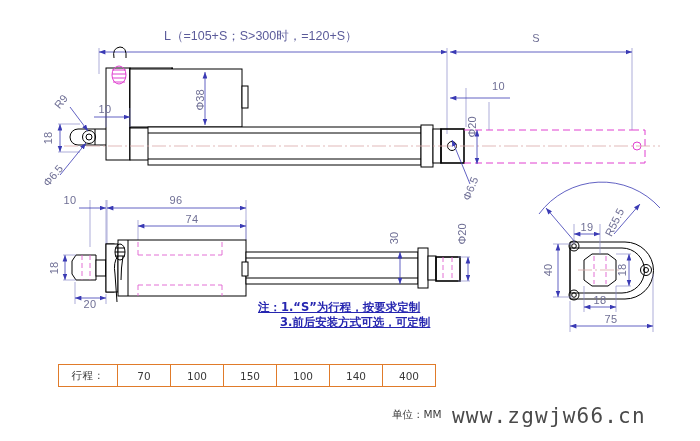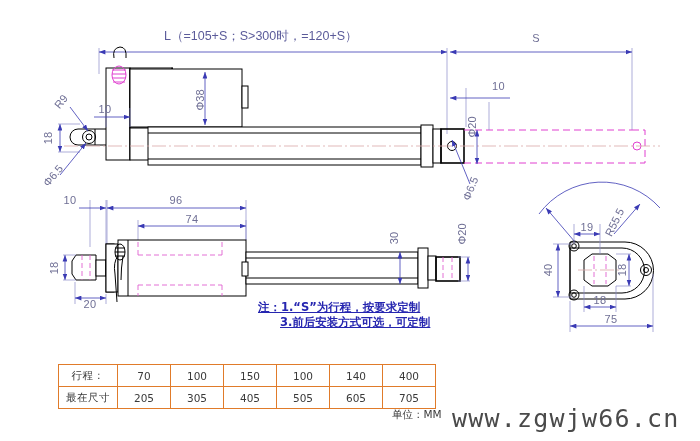--- a/index.html
+++ b/index.html
@@ -64,21 +64,21 @@
     position:absolute;left:392px;top:396px;
     font-size:10.5px;color:#3a3a3a;
     font-family:"DejaVu Sans","Liberation Sans",sans-serif;
     text-align:center;
   }
 
   
   #wm{
     position:absolute;left:452px;top:392px;
     font-family:"DejaVu Sans Mono","Liberation Mono",monospace;
-    font-size:25px;color:#4a4a4a;letter-spacing:1.2px;
+    font-size:21px;color:#4a4a4a;letter-spacing:1.2px;
     white-space:nowrap;
   }
 </style>
 </head>
 <body>
 
 <div id="stage">
 
 <svg id="dwg" viewBox="0 0 700 441" xmlns="http://www.w3.org/2000/svg">
 
@@ -366,29 +366,20 @@
   <tbody>
     <tr>
       <td class="hdr">行程：</td>
       <td class="val">70</td>
       <td class="val">100</td>
       <td class="val">150</td>
       <td class="val">100</td>
       <td class="val">140</td>
       <td class="val">400</td>
     </tr>
-    <tr>
-      <td class="hdr">最在尺寸</td>
-      <td class="val">205</td>
-      <td class="val">305</td>
-      <td class="val">405</td>
-      <td class="val">505</td>
-      <td class="val">605</td>
-      <td class="val">705</td>
-    </tr>
   </tbody>
 </table>
 
 <div id="unit">单位：MM</div>
 
 <div id="wm">www.zgwjw66.cn</div>
 
 </div>
 
 </body></html>

